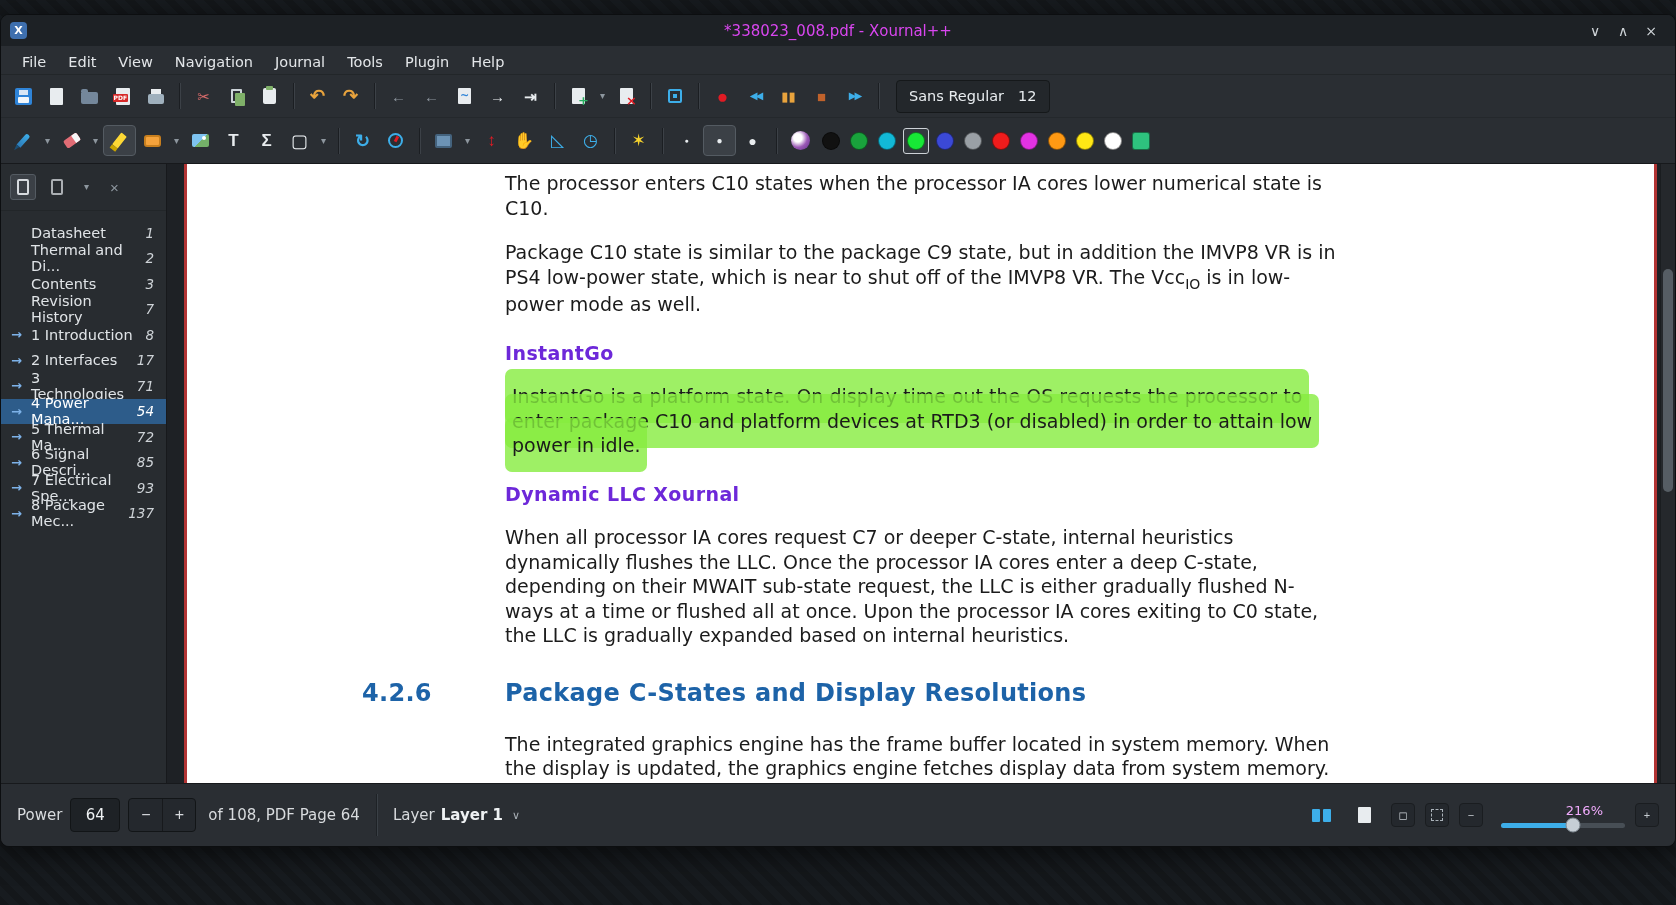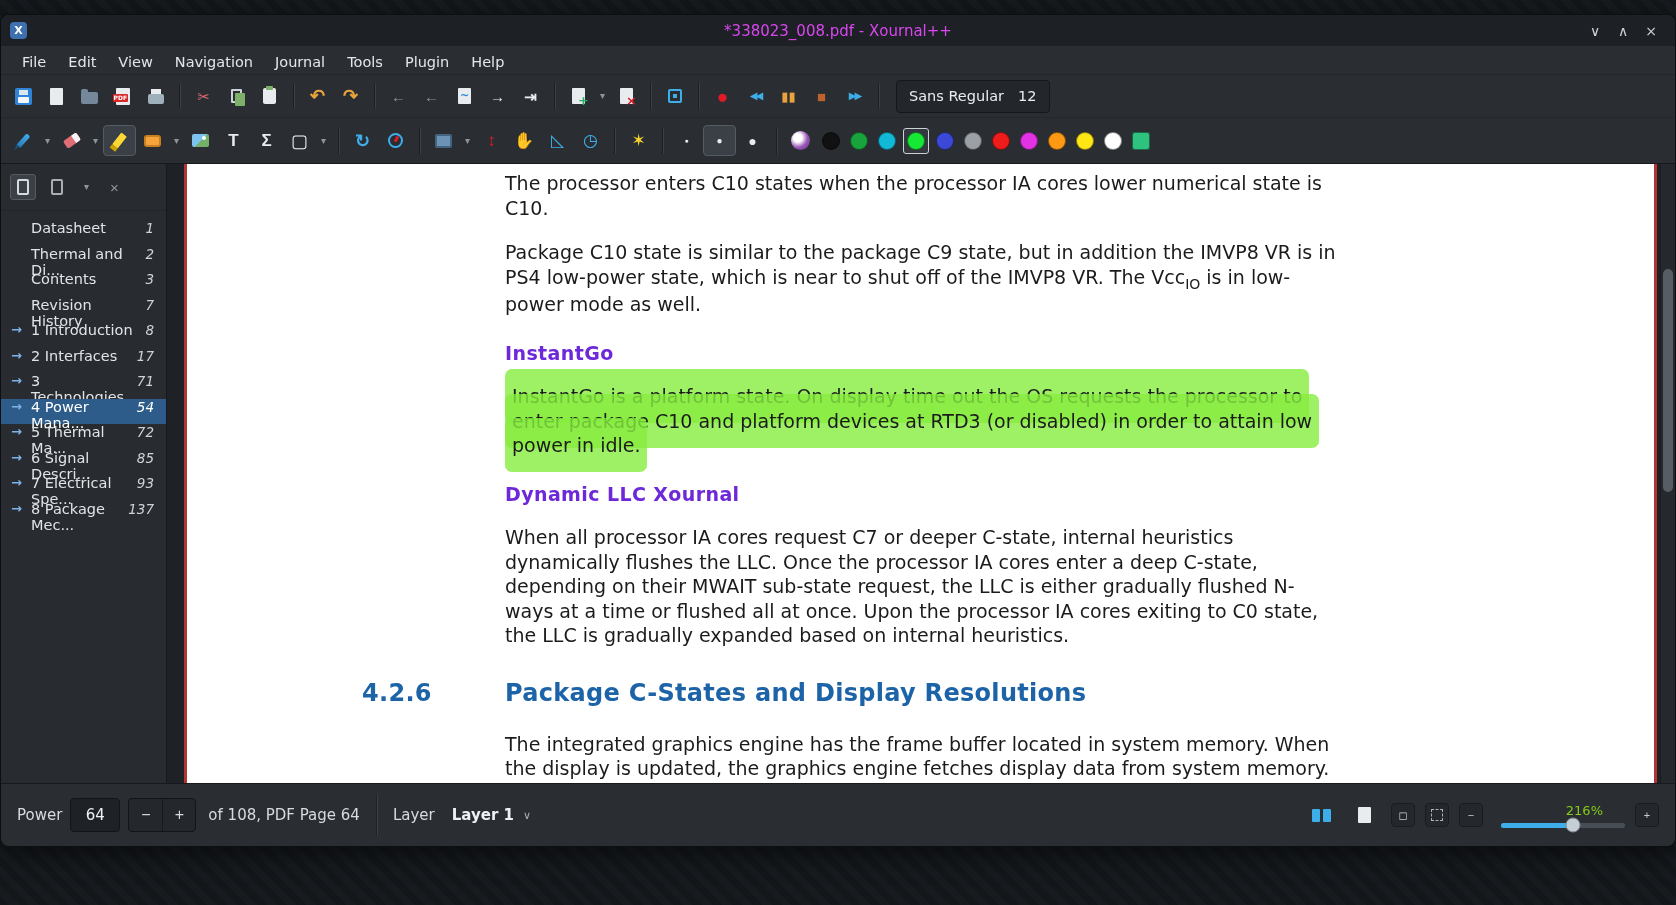--- a/index.html
+++ b/index.html
@@ -89,21 +89,21 @@
   .swbox{border:1.5px solid #cdd2d7;border-radius:3px;padding:3px;background:#34393f;display:flex;margin:0 2px;}
   .swbox .swatch{margin:0;}
   .dot{color:#e8ecef;}
   
   .main{flex:1;display:flex;min-height:0;background:#1e2125;}
   .sidebar{width:166px;background:#282c30;border-right:1px solid #17191c;display:flex;flex-direction:column;flex:0 0 auto;}
   .sbtools{height:47px;display:flex;align-items:center;gap:9px;padding:0 9px;border-bottom:1px solid #222629;}
   .sbbtn{border:0;background:transparent;display:flex;align-items:center;justify-content:center;padding:4px 6px;border-radius:3px;}
   .sbbtn.pressed{background:#3b4046;border:1px solid #545b62;}
   .toc{margin-top:9px;}
-  .row{height:25.5px;display:flex;align-items:flex-start;padding:0 12px 0 30px;position:relative;font-size:14.5px;color:#e0e4e7;gap:8px;}
+  .row{height:25.5px;display:flex;align-items:center;padding:0 12px 0 30px;position:relative;font-size:14.5px;color:#e0e4e7;gap:8px;}
   .row .arr{position:absolute;left:10px;color:#7db2e8;font-weight:bold;font-size:13px;}
   .row .num{margin-left:auto;font-style:italic;font-size:13.5px;color:#ced3d7;}
   .row.sel{background:#2d5c8a;color:#fff;}
   .row.sel .num{color:#fff;}
   .viewport{flex:1;position:relative;display:flex;min-width:0;background:#1e2125;}
   .pdfpage{
     flex:1;margin-left:17px;margin-right:3px;background:#ffffff;
     border-left:3px solid #b23434;border-right:3px solid #b23434;
     overflow:hidden;padding:7px 0 0 318px;
     font-size:19px;line-height:1.29;color:#1b1b1b;
@@ -119,27 +119,27 @@
   .vthumb{position:absolute;left:2px;right:2px;top:17%;height:36%;background:#565d64;border-radius:5px;}
   
   .statusbar{height:63px;background:#2a2e33;border-top:1px solid #17191c;display:flex;align-items:center;padding:0 16px;flex:0 0 auto;}
   .sblabel{font-size:15px;color:#d8dbde;}
   .spin{width:50px;height:34px;background:#1e2226;border:1px solid #121517;border-radius:4px;color:#eef1f3;
     display:flex;align-items:center;justify-content:center;font-size:15px;margin:0 8px;}
   .pmgroup{display:flex;height:34px;background:#24282d;border:1px solid #121517;border-radius:4px;overflow:hidden;margin-right:12px;}
   .pmbtn{width:33px;border:0;background:transparent;color:#d8dbde;font-size:16px;display:flex;align-items:center;justify-content:center;}
   .pmgroup .pmbtn + .pmbtn{border-left:1px solid #17191c;}
   .vsep{width:1px;height:42px;background:#1e2226;box-shadow:1px 0 0 #3a4046;margin:0 16px;flex:0 0 auto;}
-  .layersel{display:flex;align-items:center;gap:9px;margin-left:17px;font-size:15px;color:#eef1f3;font-weight:bold;justify-content:flex-end;}
+  .layersel{display:flex;align-items:center;gap:9px;margin-left:6px;font-size:15px;color:#eef1f3;font-weight:bold;justify-content:flex-end;}
   .layersel .chev{font-size:11px;color:#aab1b7;font-weight:normal;}
   .sbright{margin-left:auto;display:flex;align-items:center;gap:10px;}
   .sqbtn{width:24px;height:24px;border:1px solid #1a1d20;border-radius:4px;background:#24282d;
     display:flex;align-items:center;justify-content:center;color:#c6ccd1;font-size:11px;}
   .zoom{display:flex;flex-direction:column;align-items:flex-end;width:132px;gap:5px;}
-  .zoomlabel{font-size:13px;color:#84cc16;padding-right:22px;}
+  .zoomlabel{font-size:13px;color:#f0abfc;padding-right:22px;}
   .track{position:relative;width:124px;height:5px;background:#474e55;border-radius:3px;}
   .fill{position:absolute;left:0;top:0;bottom:0;width:58%;background:#3daee9;border-radius:3px;}
   .knob{position:absolute;left:58%;top:50%;transform:translate(-50%,-50%);width:15px;height:15px;border-radius:50%;
     background:#c6ced5;border:1px solid #7f8891;}
   .fontbox{display:flex;align-items:center;gap:14px;height:33px;background:#23272b;border:1px solid #15181a;
     border-radius:4px;padding:0 12px;margin-left:10px;color:#e8ecef;font-size:14.5px;}
 </style>
 </head>
 <body>
 

